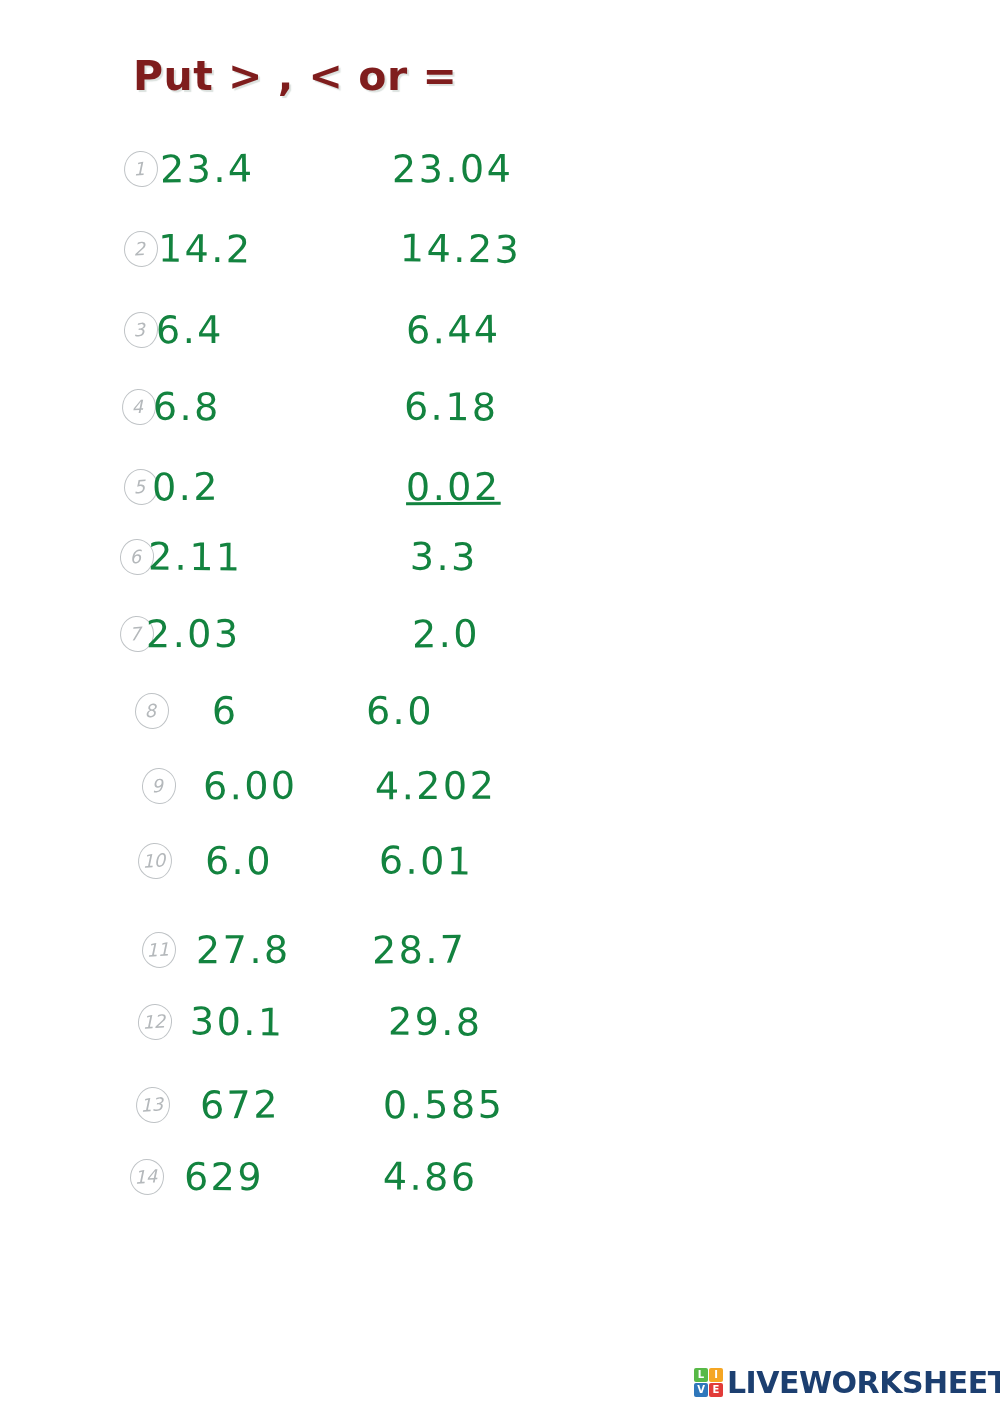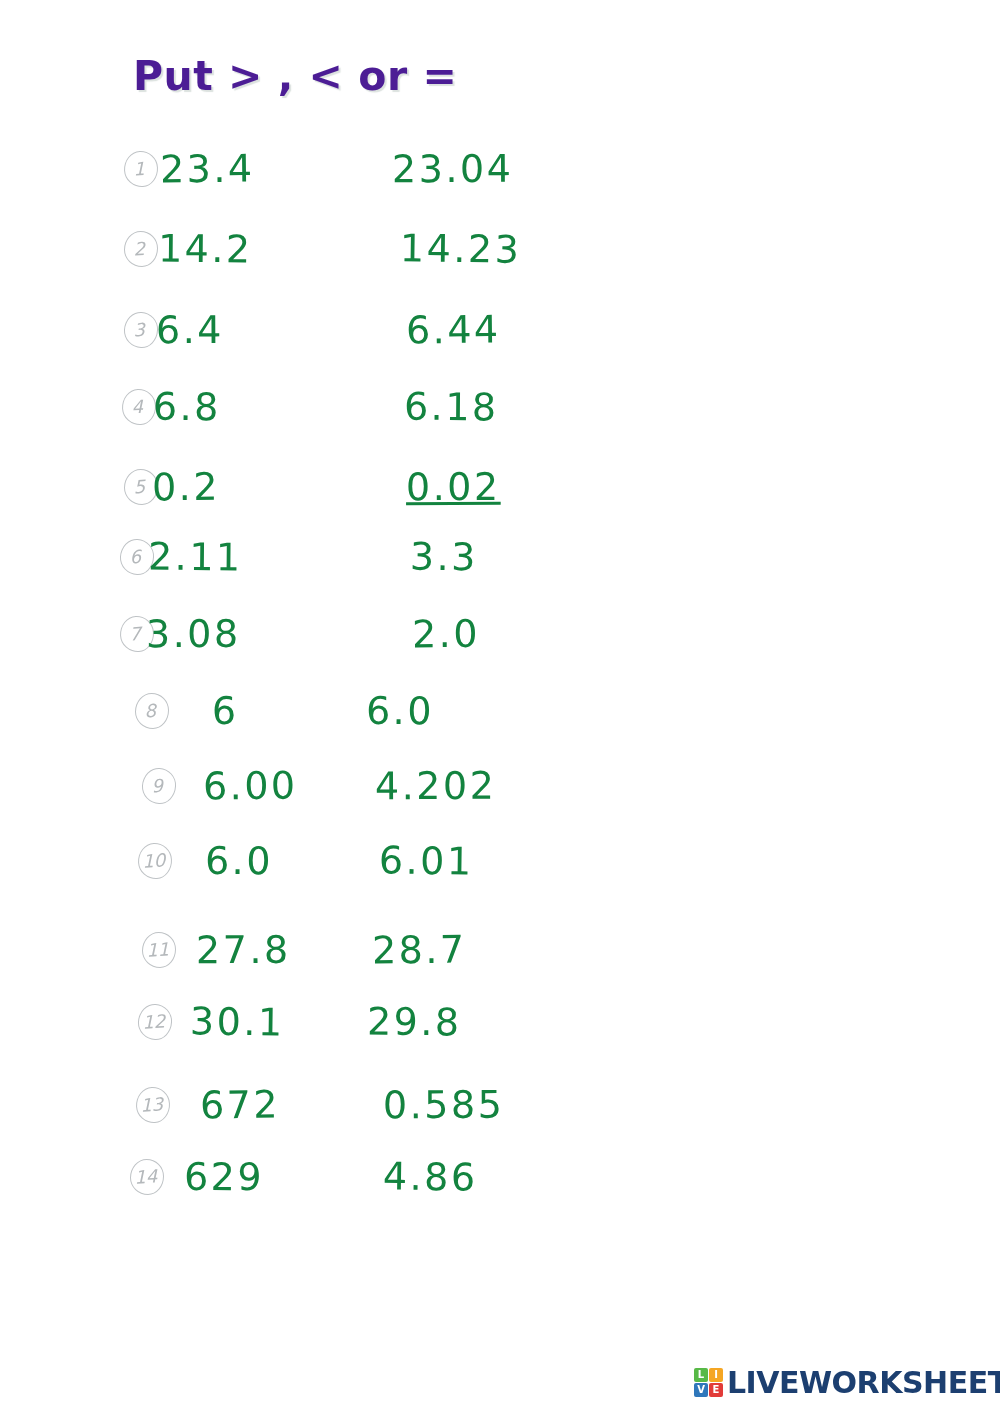--- a/index.html
+++ b/index.html
@@ -21,21 +21,21 @@
 
   
   #worksheet-title {
     position: absolute;
     left: 133px;
     top: 52px;
     font-family: "DejaVu Sans", sans-serif;
     font-weight: bold;
     font-size: 41px;
     letter-spacing: 0.5px;
-    color: #4c1d95;
+    color: #7f1d1d;
     text-shadow: 2px 2px 1px rgba(140,160,150,0.30);
     white-space: pre;
   }
 
   
   #problem-list {
     position: absolute;
     left: 0;
     top: 0;
     width: 1000px;
@@ -193,21 +193,21 @@
           <div class="num">6</div>
         </div>
         <div class="hand left-val j2" style="left: 148px;">2.11</div>
         <div class="hand right-val j4" style="left: 410px;">3.3</div>
       </div>
       <div class="problem-row" style="top: 597px;">
         <div class="row-number" style="left: 118px;">
           <div class="circle" style="transform: rotate(-3deg);"></div>
           <div class="num">7</div>
         </div>
-        <div class="hand left-val j3" style="left: 146px;">3.08</div>
+        <div class="hand left-val j3" style="left: 146px;">2.03</div>
         <div class="hand right-val j1" style="left: 412px;">2.0</div>
       </div>
       <div class="problem-row" style="top: 674px;">
         <div class="row-number" style="left: 133px;">
           <div class="circle" style="transform: rotate(0deg);"></div>
           <div class="num">8</div>
         </div>
         <div class="hand left-val j4" style="left: 212px;">6</div>
         <div class="hand right-val j2" style="left: 366px;">6.0</div>
       </div>
@@ -234,21 +234,21 @@
         </div>
         <div class="hand left-val j3" style="left: 196px;">27.8</div>
         <div class="hand right-val j1" style="left: 372px;">28.7</div>
       </div>
       <div class="problem-row" style="top: 985px;">
         <div class="row-number" style="left: 136px;">
           <div class="circle" style="transform: rotate(3deg);"></div>
           <div class="num">12</div>
         </div>
         <div class="hand left-val j4" style="left: 190px;">30.1</div>
-        <div class="hand right-val j2" style="left: 367px;">29.8</div>
+        <div class="hand right-val j2" style="left: 388px;">29.8</div>
       </div>
       <div class="problem-row" style="top: 1068px;">
         <div class="row-number" style="left: 134px;">
           <div class="circle" style="transform: rotate(-3deg);"></div>
           <div class="num">13</div>
         </div>
         <div class="hand left-val j1" style="left: 200px;">672</div>
         <div class="hand right-val j3" style="left: 383px;">0.585</div>
       </div>
       <div class="problem-row" style="top: 1140px;">

